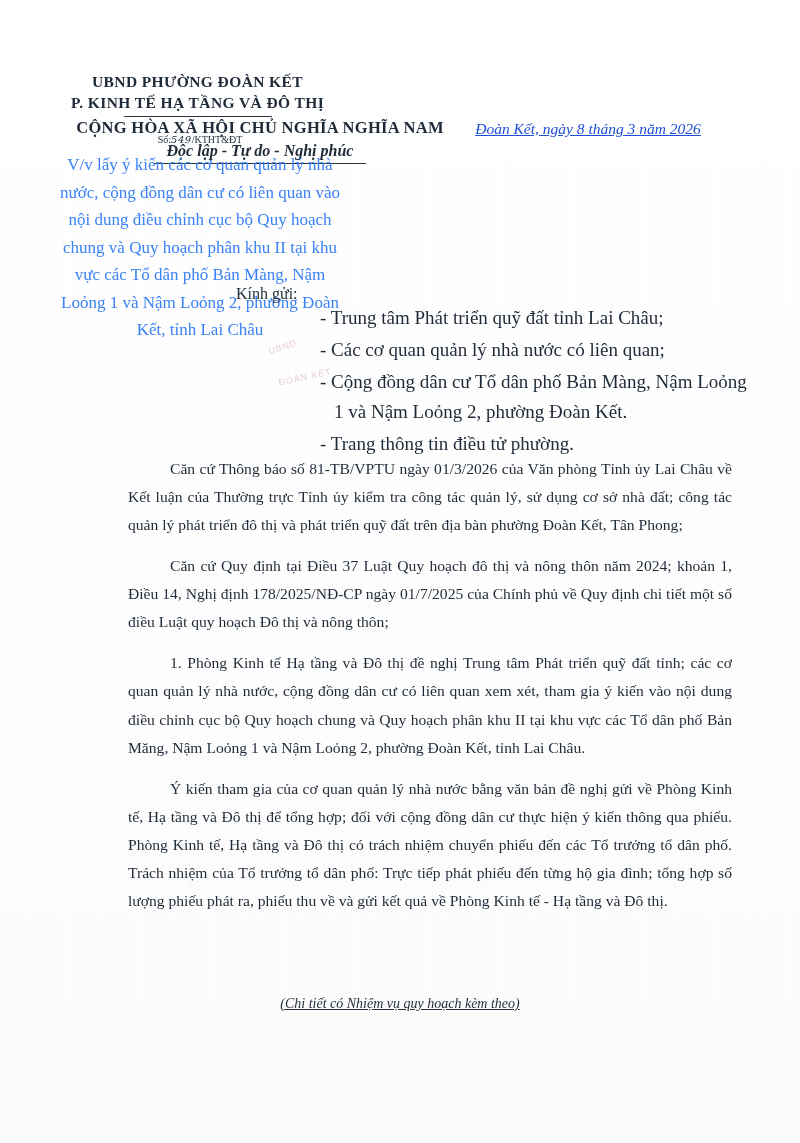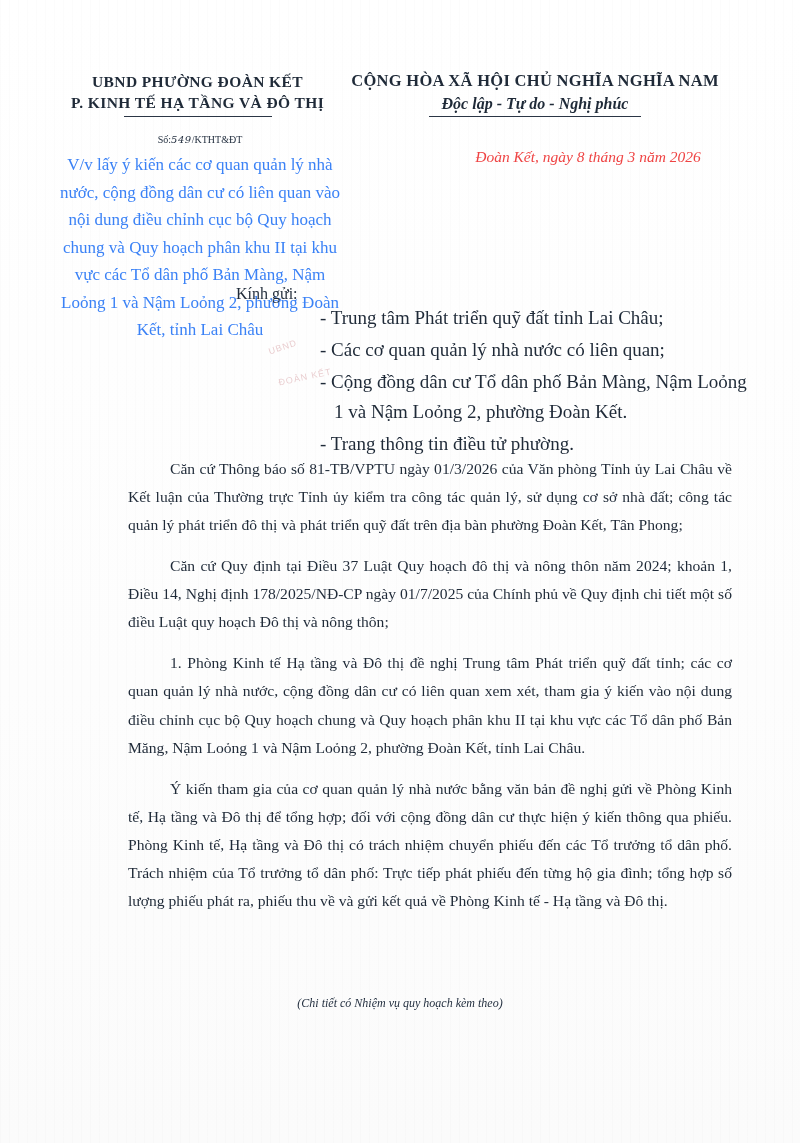--- a/index.html
+++ b/index.html
@@ -36,21 +36,22 @@
     height: 1143px;
   }
 
   
   .header {
     position: absolute;
     top: 68px;
     left: 60px;
     width: 690px;
     display: flex;
-    align-items: flex-end;
+    align-items: flex-start;
+    flex-direction: column;
   }
   .hdr-left {
     width: 275px;
     text-align: center;
     padding-top: 4px;
   }
   .hdr-right {
     width: 400px;
     text-align: center;
   }
@@ -111,27 +112,28 @@
     margin-top: 4px;
     font-size: 17px;
     line-height: 1.62;
     text-align: center;
     color: #3b82f6;
   }
 
   
   .placedate {
     position: absolute;
-    top: 148px;
+    top: 120px;
     left: 418px;
     width: 340px;
     text-align: center;
     font-style: italic;
     font-size: 15.5px;
-    color: #ef4444;
+    color: #1d4ed8;
+    text-decoration: underline;
   }
 
   
   .kinhgui {
     position: absolute;
     top: 285px;
     left: 236px;
     font-size: 16px;
     color: #1f2a38;
   }
@@ -166,22 +168,23 @@
     text-indent: 42px;
   }
 
   .note {
     position: absolute;
     top: 996px;
     left: 0;
     width: 800px;
     text-align: center;
     font-style: italic;
-    font-size: 12px;
+    font-size: 14px;
     color: #243040;
+    text-decoration: underline;
   }
 
   
   .seal {
     position: absolute;
     top: 318px;
     left: 262px;
     width: 118px;
     height: 96px;
     border-radius: 50%;

